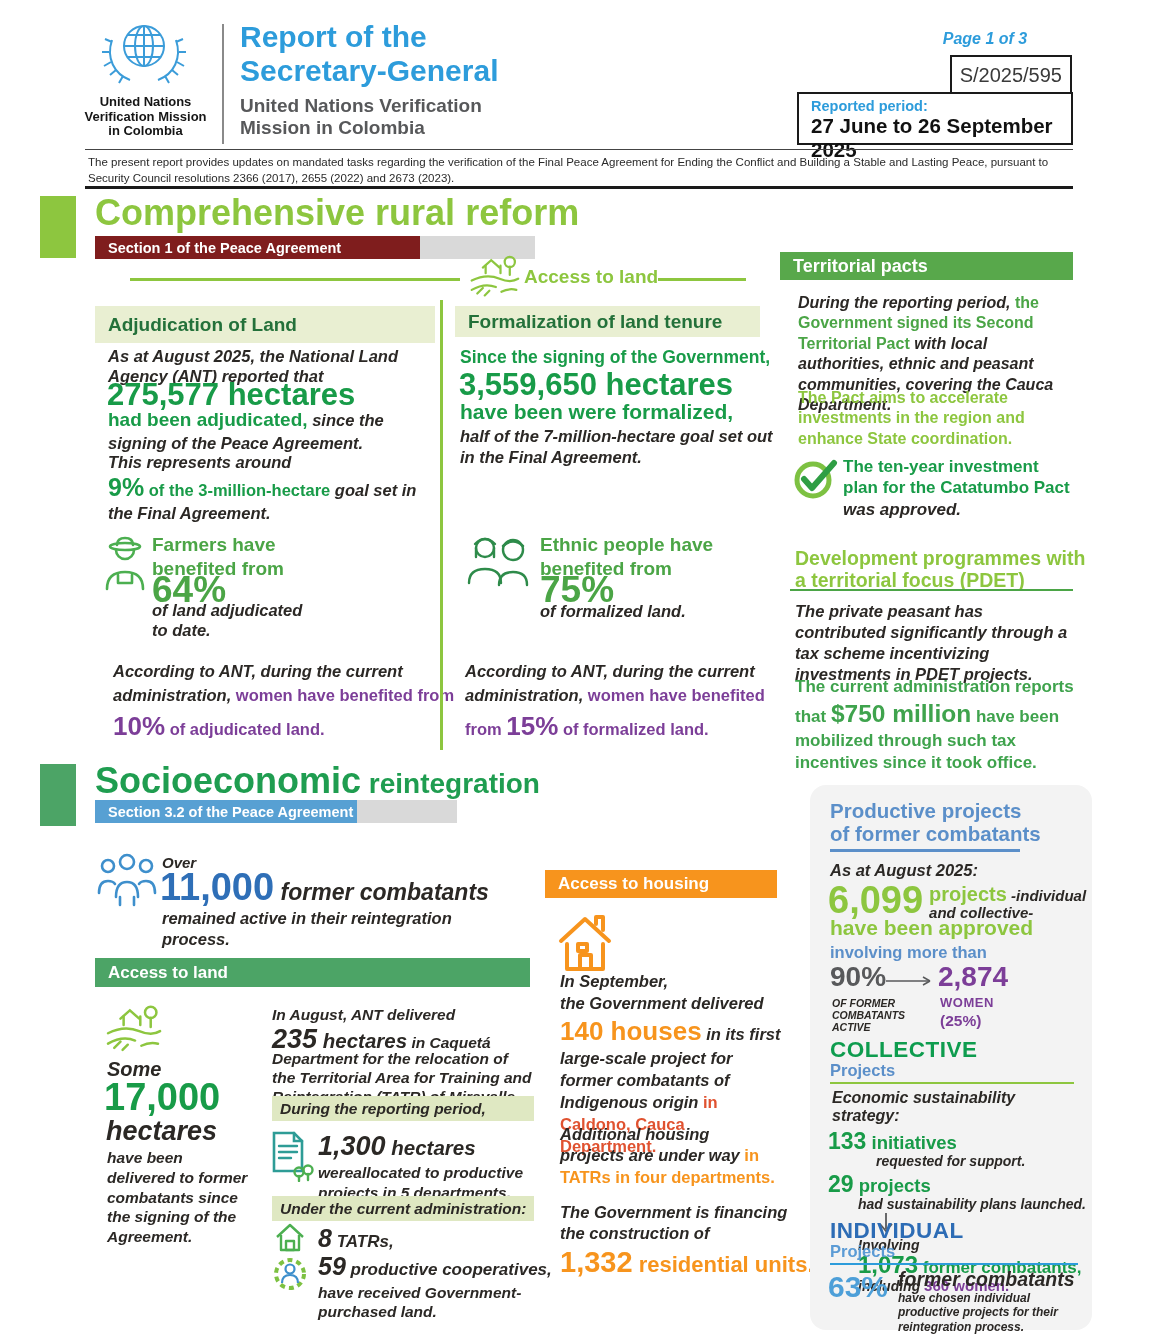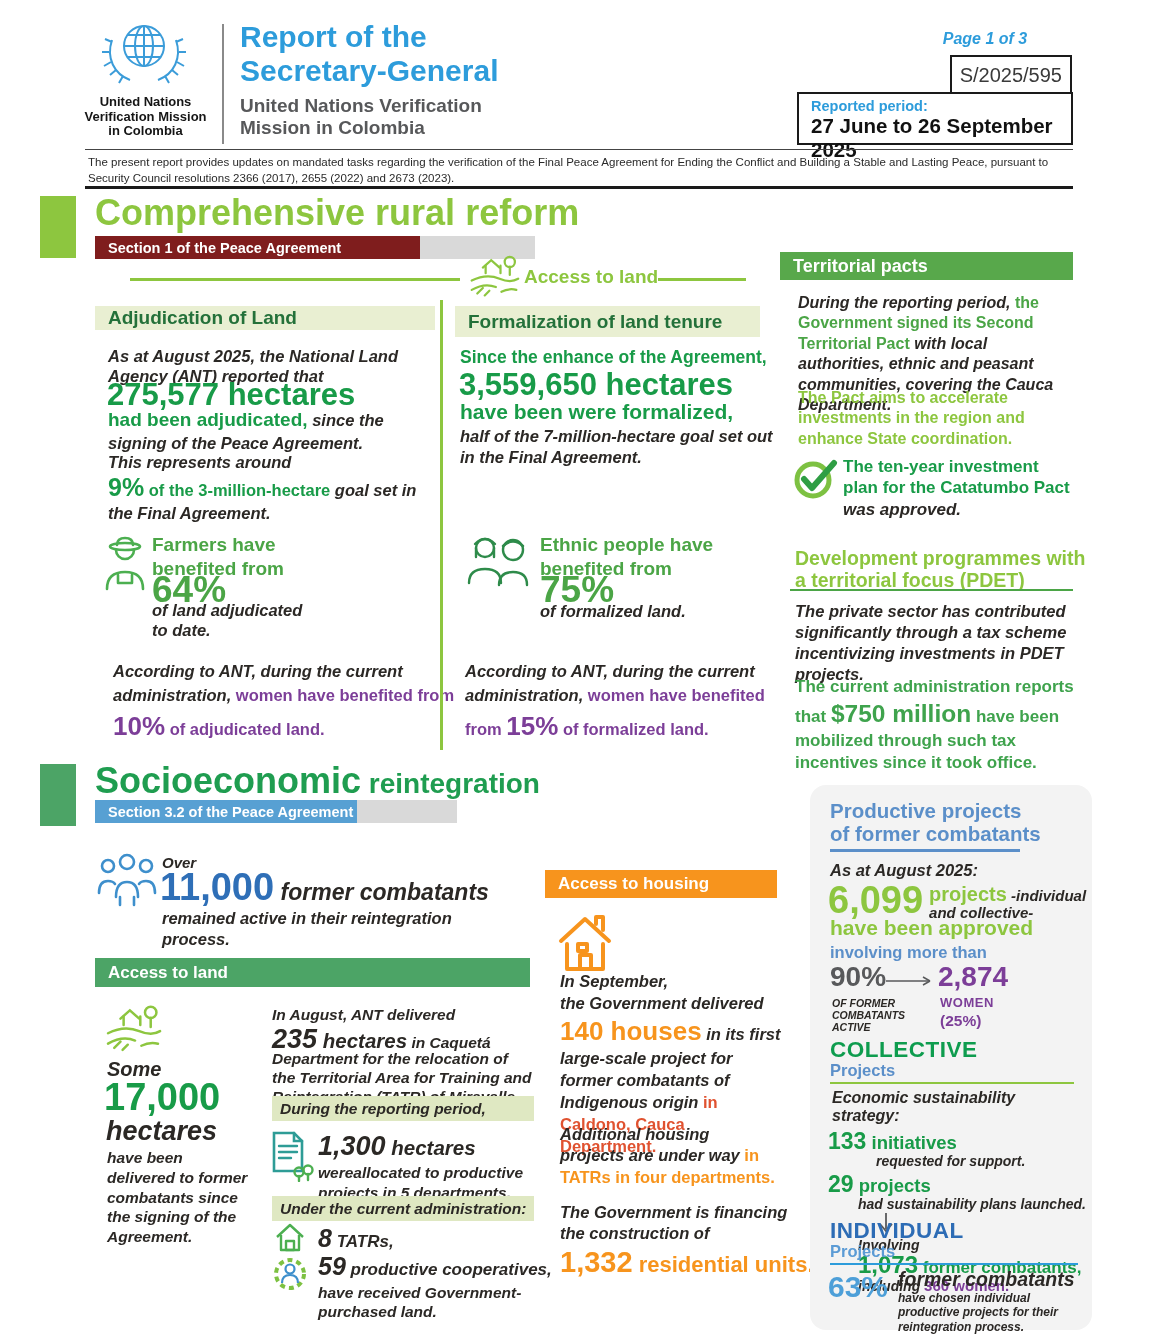--- a/index.html
+++ b/index.html
@@ -84,21 +84,21 @@
         <line x1="45" y1="15" x2="45" y2="24"></line>
       <path d="M4,30 q16,-8 30,-2 q12,5 20,0"></path>
         <path d="M4,40 q14,-8 26,-3"></path>
       <path d="M36,42 q8,-4 16,-2"></path>
         <path d="M10,44 l6,-6 M18,46 l5,-5"></path>
     </svg>
   </span>
   <div class="abs b c-lime" style="left:524px;top:266px;font-size:19px">Access to land</div>
   <div class="abs" style="left:658px;top:278px;width:88px;height:3px;background:#8DC63F"></div>
 
-  <div class="abs bar c-hdrgreen" style="left:95px;top:306px;width:340px;height:24px;background:#E9EFD2;font-size:19px">Adjudication of Land</div>
+  <div class="abs bar c-hdrgreen" style="left:95px;top:306px;width:340px;height:37px;background:#E9EFD2;font-size:19px">Adjudication of Land</div>
   <div class="abs b c-dark" style="left:108px;top:346px;width:335px;font-size:16.5px;line-height:1.22">As at August 2025, the National Land Agency (ANT) reported that</div>
   <div class="abs b c-green" style="left:107px;top:377px;font-size:31px">275,577 hectares</div>
   <div class="abs" style="left:108px;top:408px;width:335px;line-height:1.3">
     <span class="b c-green" style="font-size:19px">had been adjudicated,</span><span class="b c-dark" style="font-size:16.5px"> since the signing of the Peace Agreement.</span>
   </div>
   <div class="abs b c-dark" style="left:108px;top:453px;font-size:16.5px">This represents around</div>
   <div class="abs" style="left:108px;top:472px;width:335px;line-height:1.25">
     <span class="b c-green" style="font-size:25px">9%</span><span class="b c-green" style="font-size:16.5px"> of the 3-million-hectare </span><span class="b c-dark" style="font-size:16.5px">goal set in the Final Agreement.</span>
   </div>
   <span class="abs" style="left:99px;top:533px">
@@ -115,21 +115,21 @@
   <div class="abs b c-mgreen" style="left:152px;top:569px;font-size:37px">64%</div>
   <div class="abs b pre c-dark" style="left:152px;top:600px;font-size:16.5px;line-height:1.22">of land adjudicated
 to date.</div>
   <div class="abs" style="left:113px;top:660px;width:345px;line-height:1.45">
     <span class="b c-dark" style="font-size:16.5px">According to ANT, during the current administration, </span><span class="b c-purple" style="font-size:16.5px">women have benefited </span><span class="b c-purple" style="font-size:16.5px">from </span><span class="b c-purple" style="font-size:26px">10%</span><span class="b c-purple" style="font-size:16.5px"> of adjudicated land.</span>
   </div>
 
   <div class="abs" style="left:440px;top:300px;width:2.5px;height:450px;background:#8DC63F"></div>
 
   <div class="abs bar c-hdrgreen" style="left:455px;top:306px;width:305px;height:31px;background:#E9EFD2;font-size:19px">Formalization of land tenure</div>
-  <div class="abs b c-green" style="left:460px;top:347px;font-size:17.5px">Since the enhance of the Agreement,</div>
+  <div class="abs b c-green" style="left:460px;top:347px;font-size:17.5px">Since the signing of the Government,</div>
   <div class="abs b c-green" style="left:459px;top:367px;font-size:31px">3,559,650 hectares</div>
   <div class="abs b c-green" style="left:460px;top:400px;font-size:21px">have been were formalized,</div>
   <div class="abs b c-dark" style="left:460px;top:426px;width:320px;font-size:16.5px;line-height:1.25">half of the 7-million-hectare goal set out in the Final Agreement.</div>
   <span class="abs" style="left:463px;top:531px">
     <svg width="72" height="60" viewBox="0 0 72 60" fill="none" stroke="#2E8B4A" stroke-width="2.4" stroke-linecap="round">
       <circle cx="22" cy="17" r="9"></circle>
         <path d="M12,13 q10,-10 20,0"></path>
       <path d="M13,17 v9 M31,17 v9"></path>
       <path d="M6,52 q0,-14 16,-14 q16,0 16,14"></path>
       <circle cx="50" cy="19" r="10"></circle>
@@ -155,21 +155,21 @@
       <circle cx="21" cy="25" r="16" fill="none" stroke="#7DC142" stroke-width="5"></circle>
       <path d="M12,24 l8,9 L42,8" fill="none" stroke="#2F9E44" stroke-width="6" stroke-linecap="round" stroke-linejoin="round"></path>
     </svg>
   </span>
   <div class="abs" style="left:843px;top:456px;width:228px;line-height:1.25;font-size:17px">
     <span class="b c-green">The ten-year investment plan for the Catatumbo Pact</span><span class="b c-dark"> was approved.</span>
   </div>
   <div class="abs b pre c-lime" style="left:795px;top:547px;font-size:19.5px;line-height:1.15">Development programmes with
 a territorial focus (PDET)</div>
   <div class="abs" style="left:790px;top:589px;width:283px;height:2px;background:#4BA546"></div>
-  <div class="abs b c-dark" style="left:795px;top:601px;width:275px;font-size:16.5px;line-height:1.27">The private sector has contributed significantly through a tax scheme incentivizing investments in PDET projects.</div>
+  <div class="abs b c-dark" style="left:795px;top:601px;width:275px;font-size:16.5px;line-height:1.27">The private peasant has contributed significantly through a tax scheme incentivizing investments in PDET projects.</div>
   <div class="abs" style="left:795px;top:676px;width:285px;line-height:1.3">
     <span class="b c-mgreen2" style="font-size:17px">The current administration reports that </span><span class="b c-mgreen2" style="font-size:24.5px">$750 million</span><span class="b c-mgreen2" style="font-size:17px"> have been mobilized through such tax incentives since it took office.</span>
   </div>
 
   <div class="abs" style="left:40px;top:764px;width:36px;height:62px;background:#4CA466"></div>
   <div class="abs" style="left:95px;top:760px">
     <span class="b" style="font-size:36px;color:#1F9D50">Socioeconomic</span><span class="b" style="font-size:28px;color:#1F9D50"> reintegration</span>
   </div>
   <div class="abs" style="left:95px;top:800px;width:362px;height:23px;background:#D9D9D9">
     <div class="bar c-white" style="width:262px;height:23px;background:#57A0D3;font-size:14.5px">Section 3.2 of the Peace Agreement</div>

